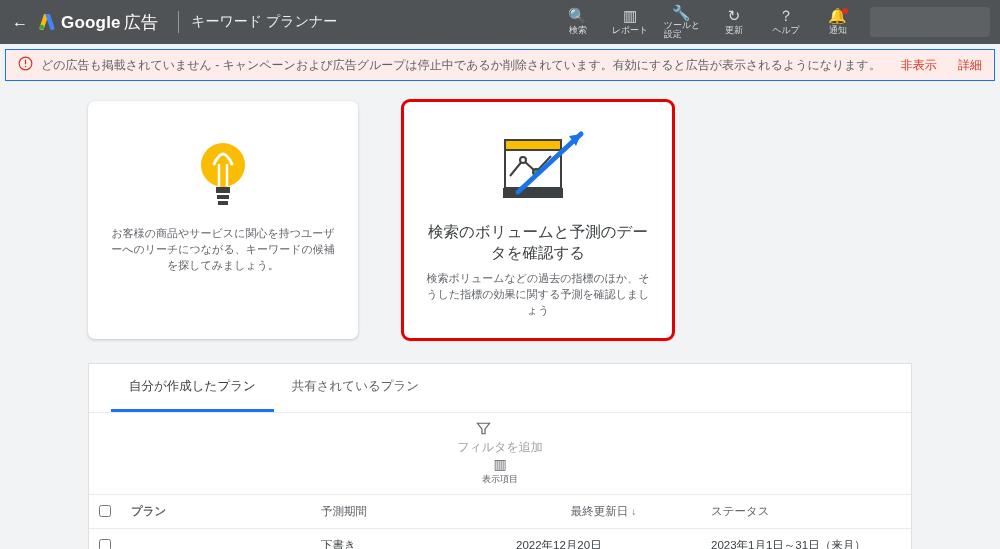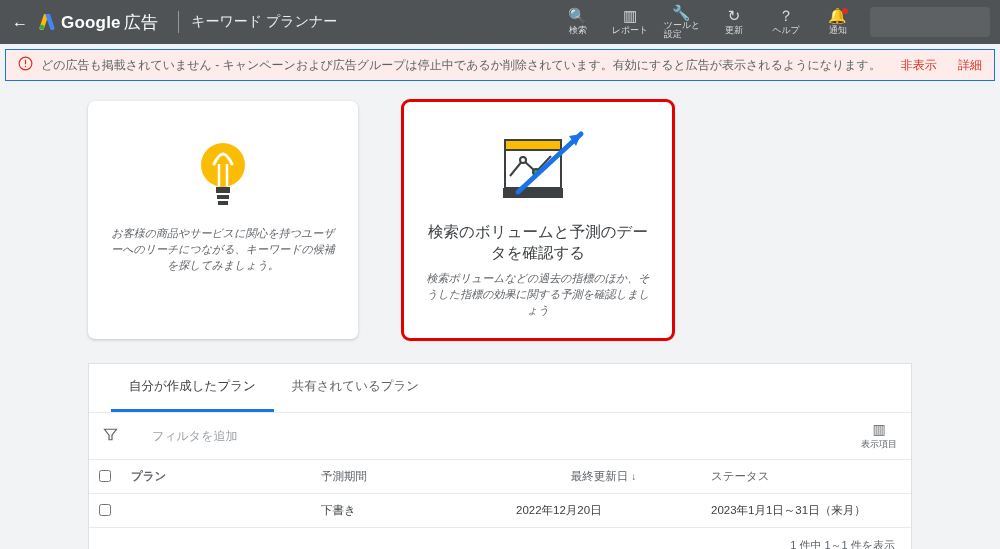--- a/index.html
+++ b/index.html
@@ -27,28 +27,28 @@
     .alert-icon { color: #d93025; font-size: 15px; margin-right: 8px; }
     .alert-spacer { flex: 1; }
     .alert-actions a { color: #d93025; margin-left: 18px; text-decoration: none; cursor: pointer; font-size: 12px; }
 
     
     .cards-row { display: flex; gap: 45px; margin: 20px 0 0 88px; }
     .card { width: 270px; height: 238px; background: #fff; border-radius: 7px; box-shadow: 0 1px 3px rgba(60,64,67,.25); display: flex; flex-direction: column; align-items: center; padding: 30px 22px 20px; text-align: center; cursor: pointer; }
     .card.highlight { outline: 3px solid #e40000; outline-offset: -1px; justify-content: flex-end; }
     .card-illus { height: 88px; display: flex; align-items: center; justify-content: center; }
     .card-title { font-size: 15.5px; font-weight: 500; color: #3c4043; margin-top: 8px; line-height: 1.35; }
-    .card-desc { font-size: 11px; color: #5f6368; line-height: 1.45; margin-top: 7px; font-style: italic; }
+    .card-desc { font-size: 11px; color: #5f6368; line-height: 1.45; margin-top: 7px; }
 
     
     .panel { margin: 24px 88px 0; background: #fff; border: 1px solid #e0e0e0; }
     .tabs { display: flex; padding: 0 22px; }
     .tab { padding: 14px 18px; font-size: 12.5px; color: #5f6368; cursor: pointer; }
     .tab.active { color: #3c4043; border-bottom: 3px solid #1a73e8; font-weight: 500; }
-    .filter-row { display: flex; align-items: center; padding: 8px 14px; border-top: 1px solid #e8eaed; }
+    .filter-row { display: flex; align-items: center; padding: 8px 14px; border-top: 1px solid #e8eaed; flex-direction: column; }
     .filter-icon { color: #5f6368; font-size: 15px; margin-right: 34px; cursor: pointer; }
     .filter-hint { color: #9aa0a6; font-size: 12px; flex:1; }
     .cols-btn { text-align: center; color: #5f6368; font-size: 9px; cursor: pointer; display:flex; flex-direction:column; align-items:center; gap:1px;}
     .cols-btn .icon{font-size:14px;}
     table { width: 100%; border-collapse: collapse; font-size: 11.5px; }
     th, td { text-align: left; padding: 9px 10px; border-top: 1px solid #e8eaed; }
     th { color: #5f6368; font-weight: 400; }
     th.sort::after { content: " ↓"; font-size: 10px; }
     td.cb, th.cb { width: 30px; }
     td.cb input, th.cb input { width:12px; height:12px; }

